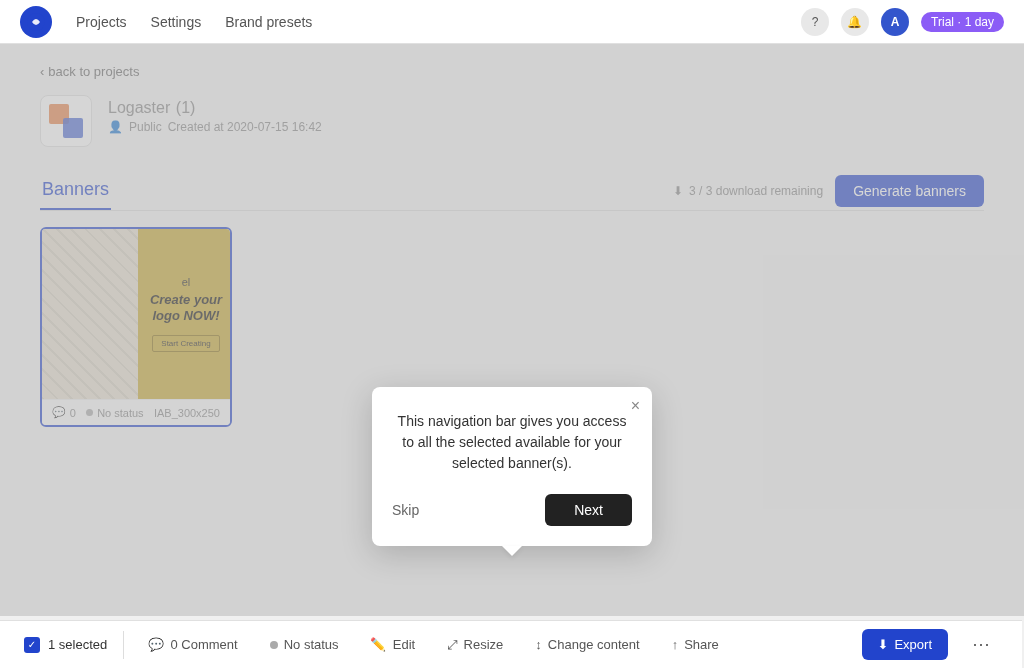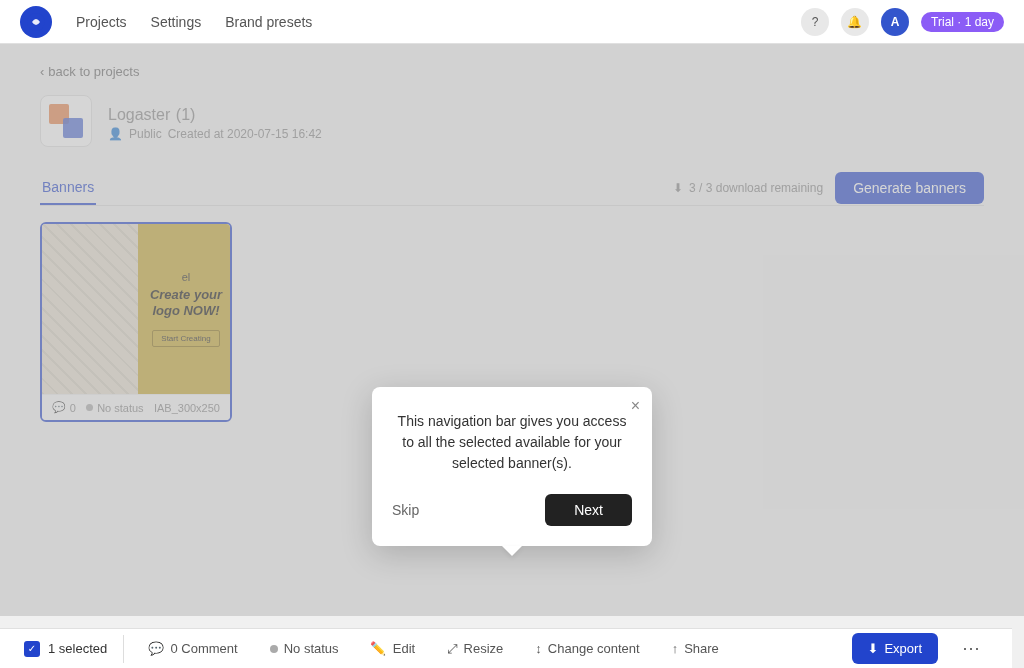--- a/index.html
+++ b/index.html
@@ -49,32 +49,32 @@
 
     .content-area {
       padding: 20px 40px;
       position: relative;
     }
 
     
     .back-link { color: #666; font-size: 13px; cursor: pointer; margin-bottom: 16px; display: flex; align-items: center; gap: 4px; }
 
     
-    .project-header { display: flex; align-items: center; gap: 16px; margin-bottom: 24px; }
+    .project-header { display: flex; gap: 16px; margin-bottom: 24px; }
     .project-logo { width: 52px; height: 52px; background: #fff; border-radius: 8px; display: flex; align-items: center; justify-content: center; border: 1px solid #e0e0e0; }
     .project-logo-inner { position: relative; width: 34px; height: 34px; }
     .logo-square-orange { width: 20px; height: 20px; background: #e8844a; position: absolute; top: 0; left: 0; border-radius: 2px; }
     .logo-square-blue { width: 20px; height: 20px; background: #3355cc; position: absolute; bottom: 0; right: 0; border-radius: 2px; opacity: 0.85; }
     .project-info h1 { font-size: 20px; font-weight: 700; color: #222; }
     .project-info h1 span { font-weight: 400; color: #888; font-size: 16px; }
     .project-meta { font-size: 12px; color: #888; display: flex; align-items: center; gap: 6px; margin-top: 2px; }
 
     
     .tabs-bar { display: flex; align-items: center; border-bottom: 1px solid #ddd; margin-bottom: 16px; padding-bottom: 0; }
-    .tab-item { font-size: 14px; padding: 8px 2px; margin-right: 7px; cursor: pointer; color: #555; border-bottom: 2px solid transparent; }
+    .tab-item { font-size: 18px; padding: 8px 2px; margin-right: 7px; cursor: pointer; color: #555; border-bottom: 2px solid transparent; }
     .tab-item.active { color: #2244cc; border-bottom: 2px solid #2244cc; font-weight: 500; }
     .tabs-bar-right { margin-left: auto; display: flex; align-items: center; gap: 12px; }
     .download-info { font-size: 12px; color: #888; display: flex; align-items: center; gap: 6px; }
     .generate-btn { background: #2244cc; color: #fff; border: none; border-radius: 6px; padding: 8px 18px; font-size: 14px; cursor: pointer; font-weight: 500; }
 
     
     .banners-grid { display: flex; gap: 16px; flex-wrap: wrap; }
     .banner-card { width: 192px; background: #fff; border-radius: 6px; overflow: hidden; border: 2px solid #2244cc; cursor: pointer; }
     .banner-preview { width: 192px; height: 170px; overflow: hidden; }
     .banner-preview-inner { width: 100%; height: 100%; background: #f0ede8; display: flex; position: relative; }
@@ -83,22 +83,22 @@
     .banner-el-text { color: #222; font-size: 11px; font-weight: 400; margin-bottom: 4px; }
     .banner-heading { color: #111; font-size: 13px; font-weight: 900; text-align: center; line-height: 1.2; margin-bottom: 12px; font-style: italic; }
     .banner-btn-small { background: #c8a830; border: 1px solid #8a7010; color: #222; font-size: 8px; padding: 3px 8px; border-radius: 2px; cursor: pointer; }
     .banner-footer { display: flex; align-items: center; justify-content: space-between; padding: 6px 10px; font-size: 11px; color: #888; background: #fafafa; border-top: 1px solid #eee; }
     .banner-footer-status { display: flex; align-items: center; gap: 4px; }
     .status-dot { width: 7px; height: 7px; border-radius: 50%; background: #aaa; }
 
     
     .bottom-bar {
       position: fixed;
-      bottom: 0; left: 0; right: 12px;
-      height: 40px;
+      bottom: 0; left: 0; right: 2px;
+      height: 48px;
       background: #fff;
       border-top: 1px solid #e0e0e0;
       display: flex;
       align-items: center;
       padding: 0 24px;
       gap: 16px;
       z-index: 20;
     }
     .selected-info { display: flex; align-items: center; gap: 8px; font-size: 13px; color: #333; }
     .checkbox-checked { width: 16px; height: 16px; background: #2244cc; border-radius: 3px; display: flex; align-items: center; justify-content: center; }

